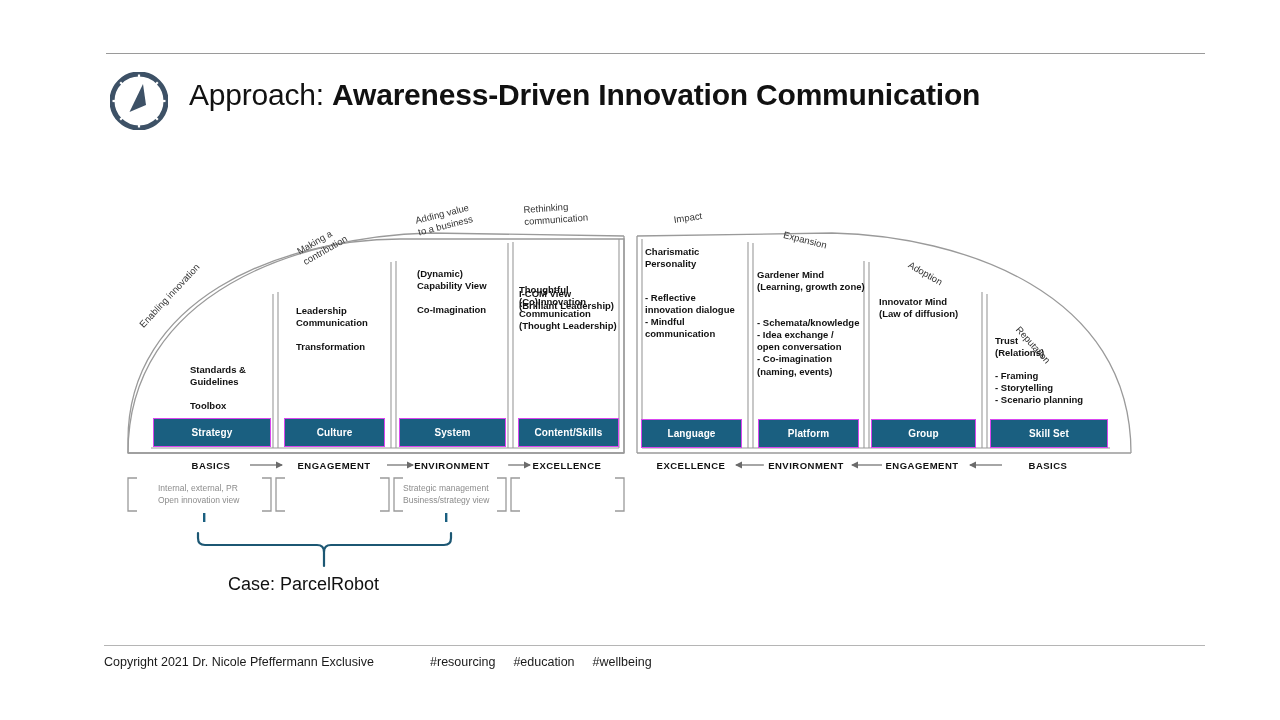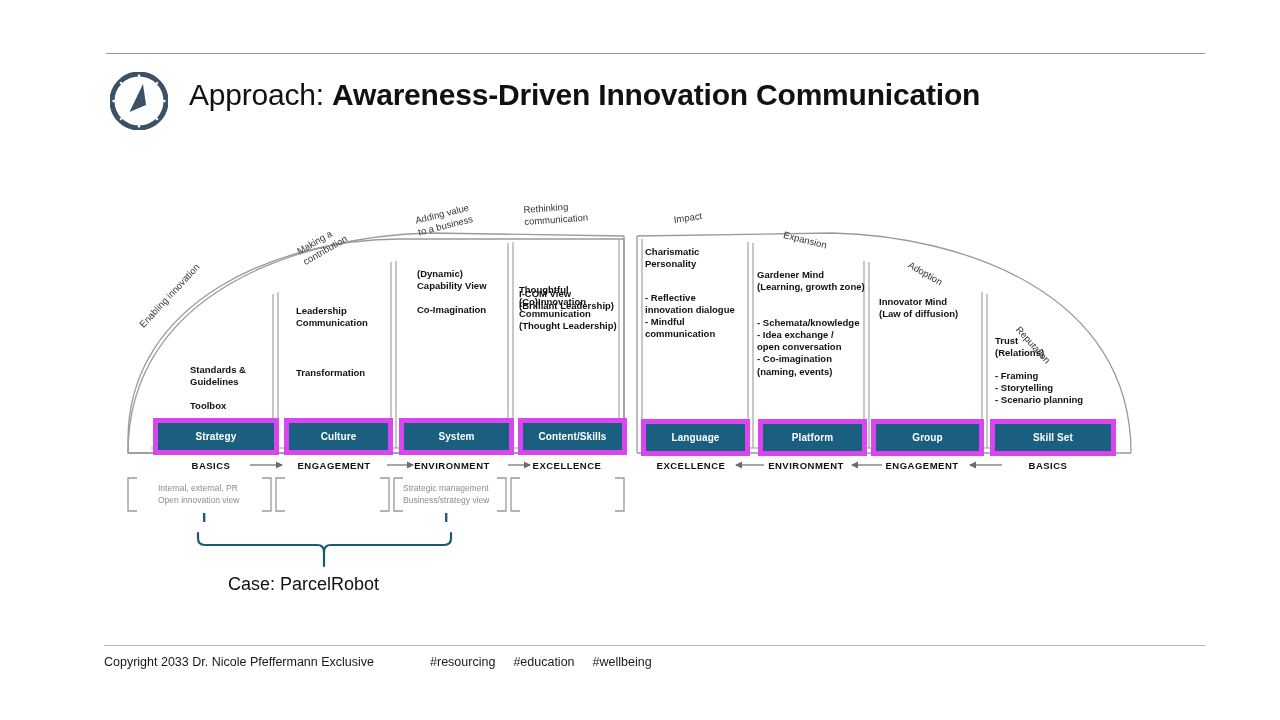--- a/index.html
+++ b/index.html
@@ -67,21 +67,21 @@
     line-height: 1.28;
     color: #111111;
     white-space: pre-line;
   }
 
   
   .base-box {
     position: absolute;
     height: 27px;
     background: #1a5f80;
-    border: 5px solid #d946ef;
+    border: 1px solid #d946ef;
     color: #ffffff;
     font-size: 10px;
     font-weight: 700;
     display: flex;
     align-items: center;
     justify-content: center;
     letter-spacing: 0.1px;
   }
 
   
@@ -242,21 +242,21 @@
   </svg>
 
   <div class="pillar-text" style="left:190px; top:364px; width:90px;">Standards &amp;
 Guidelines</div>
   <div class="pillar-sub" style="left:190px; top:400px; width:90px;">Toolbox</div>
   <div class="base-box" style="left:153px; top:418px; width:116px;">Strategy</div>
   <div class="stage-label" style="left:153px; top:460px; width:116px;">BASICS</div>
 
   <div class="pillar-text" style="left:296px; top:305px; width:110px;">Leadership
 Communication</div>
-  <div class="pillar-sub" style="left:296px; top:341px; width:110px;margin-top:26px;">Transformation</div>
+  <div class="pillar-sub" style="left:296px; top:341px; width:110px;">Transformation</div>
   <div class="base-box" style="left:284px; top:418px; width:99px;">Culture</div>
   <div class="stage-label" style="left:276px; top:460px; width:116px;">ENGAGEMENT</div>
 
   <div class="pillar-text" style="left:417px; top:268px; width:110px;">(Dynamic)
 Capability View</div>
   <div class="pillar-sub" style="left:417px; top:304px; width:110px;">Co-Imagination</div>
   <div class="base-box" style="left:399px; top:418px; width:105px;">System</div>
   <div class="stage-label" style="left:394px; top:460px; width:116px;">ENVIRONMENT</div>
 
   <div class="pillar-text" style="left:519px; top:260px; width:112px;margin-top:24px;">Thoughtful
@@ -319,13 +319,13 @@
   </div>
   <div class="note-box" style="left:403px; top:482px; width:112px;">
     <div class="note-text">Strategic management
 Business/strategy view</div>
   </div>
 
   <div id="case-label">Case: ParcelRobot</div>
 </div>
 
 <div id="footer-rule"></div>
-<div id="footer"><span>Copyright 2033  Dr. Nicole Pfeffermann Exclusive</span><span class="f-gap"></span><span class="f-tag">#resourcing</span><span class="f-tag">#education</span><span class="f-tag">#wellbeing</span></div>
+<div id="footer"><span>Copyright 2021  Dr. Nicole Pfeffermann Exclusive</span><span class="f-gap"></span><span class="f-tag">#resourcing</span><span class="f-tag">#education</span><span class="f-tag">#wellbeing</span></div>
 
 </body></html>

